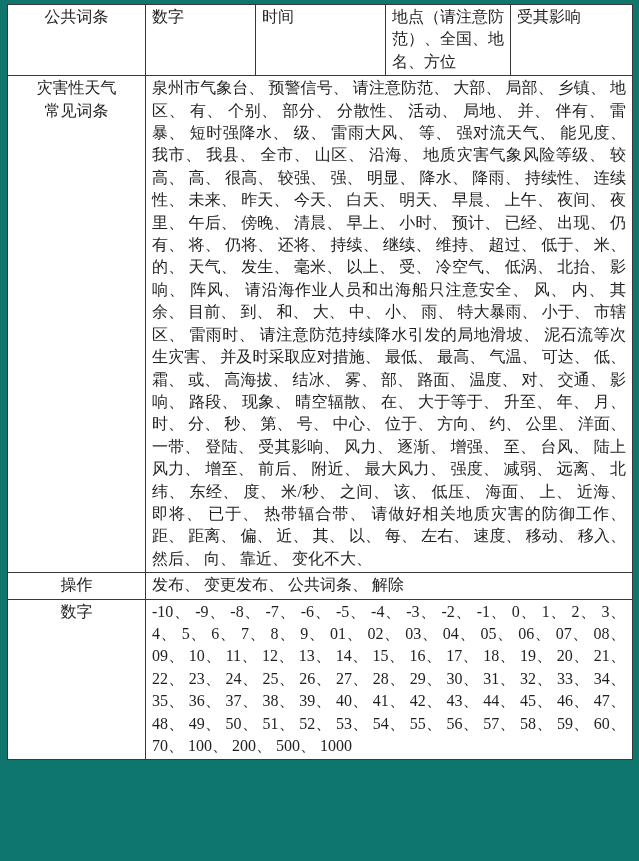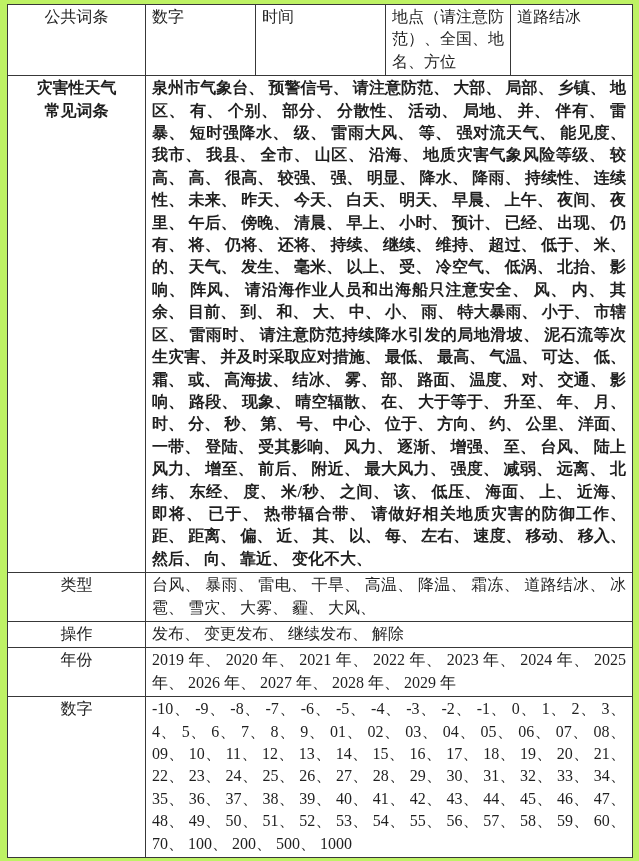--- a/index.html
+++ b/index.html
@@ -6,21 +6,21 @@
   body{
     width:639px;height:861px;
     background:#fbfbfb;
     font-family:"Liberation Serif","DejaVu Serif",serif;
     color:#1f1f1f;
   }
   .page{
     width:639px;height:861px;
     box-sizing:border-box;
     padding:4px 7px;
-    background:#bef264;
+    background:#0f766e;
     overflow:hidden;
   }
   table.vocab{
     width:625px;
     border-collapse:collapse;
     table-layout:fixed;
     background:#ffffff;
   }
   table.vocab td{
     border:1px solid #383838;
@@ -35,21 +35,21 @@
     white-space:pre-line;
   }
   td.hdr{
     text-align:left;
   }
   td.row-content{
     text-align:justify;
     text-justify:inter-character;
   }
   tr.hdr-row td{height:62px;box-sizing:border-box;}
-  tr.r-big  td{height:453px;box-sizing:border-box;font-weight:bold;}
+  tr.r-big  td{height:453px;box-sizing:border-box;}
   tr.r-1ln  td{height:23px;box-sizing:border-box;}
   tr.r-2ln  td{height:46px;box-sizing:border-box;}
   tr.r-6ln  td{height:134px;box-sizing:border-box;}
 </style>
 </head>
 <body>
 
 <div class="page">
   <table class="vocab">
     <colgroup>
@@ -58,44 +58,36 @@
       <col style="width:130px">
       <col style="width:125px">
       <col style="width:122px">
     </colgroup>
     <tbody>
       <tr class="hdr-row">
         <td class="hdr-first">公共词条</td>
         <td class="hdr">数字</td>
         <td class="hdr">时间</td>
         <td class="hdr">地点（请注意防范）、全国、地名、方位</td>
-        <td class="hdr">道路结冰</td>
+        <td class="hdr">受其影响</td>
       </tr>
 
       <tr class="r-big">
         <td class="row-label">灾害性天气
 常见词条</td>
         <td class="row-content" colspan="4">泉州市气象台、 预警信号、 请注意防范、 大部、 局部、 乡镇、 地区、 有、 个别、 部分、 分散性、 活动、 局地、 并、 伴有、 雷暴、 短时强降水、 级、 雷雨大风、 等、 强对流天气、 能见度、 我市、 我县、 全市、 山区、 沿海、 地质灾害气象风险等级、 较高、 高、 很高、 较强、 强、 明显、 降水、 降雨、 持续性、 连续性、 未来、 昨天、 今天、 白天、 明天、 早晨、 上午、 夜间、 夜里、 午后、 傍晚、 清晨、 早上、 小时、 预计、 已经、 出现、 仍有、 将、 仍将、 还将、 持续、 继续、 维持、 超过、 低于、 米、 的、 天气、 发生、 毫米、 以上、 受、 冷空气、 低涡、 北抬、 影响、 阵风、 请沿海作业人员和出海船只注意安全、 风、 内、 其余、 目前、 到、 和、 大、 中、 小、 雨、 特大暴雨、 小于、 市辖区、 雷雨时、 请注意防范持续降水引发的局地滑坡、 泥石流等次生灾害、 并及时采取应对措施、 最低、 最高、 气温、 可达、 低、 霜、 或、 高海拔、 结冰、 雾、 部、 路面、 温度、 对、 交通、 影响、 路段、 现象、 晴空辐散、 在、 大于等于、 升至、 年、 月、 时、 分、 秒、 第、 号、 中心、 位于、 方向、 约、 公里、 洋面、 一带、 登陆、 受其影响、 风力、 逐渐、 增强、 至、 台风、 陆上风力、 增至、 前后、 附近、 最大风力、 强度、 减弱、 远离、 北纬、 东经、 度、 米/秒、 之间、 该、 低压、 海面、 上、 近海、 即将、 已于、 热带辐合带、 请做好相关地质灾害的防御工作、 距、 距离、 偏、 近、 其、 以、 每、 左右、 速度、 移动、 移入、 然后、 向、 靠近、 变化不大、</td>
       </tr>
 
 
-      <tr class="r-2ln">
-        <td class="row-label">类型</td>
-        <td class="row-content" colspan="4">台风、 暴雨、 雷电、 干旱、 高温、 降温、 霜冻、 道路结冰、 冰雹、 雪灾、 大雾、 霾、 大风、</td>
-      </tr>
 
       <tr class="r-1ln">
         <td class="row-label">操作</td>
-        <td class="row-content" colspan="4">发布、 变更发布、 继续发布、 解除</td>
+        <td class="row-content" colspan="4">发布、 变更发布、 公共词条、 解除</td>
       </tr>
 
-      <tr class="r-2ln">
-        <td class="row-label">年份</td>
-        <td class="row-content" colspan="4">2019 年、 2020 年、 2021 年、 2022 年、 2023 年、 2024 年、 2025 年、 2026 年、 2027 年、 2028 年、 2029 年</td>
-      </tr>
 
       <tr class="r-6ln">
         <td class="row-label">数字</td>
         <td class="row-content" colspan="4">-10、 -9、 -8、 -7、 -6、 -5、 -4、 -3、 -2、 -1、 0、 1、 2、 3、 4、 5、 6、 7、 8、 9、 01、 02、 03、 04、 05、 06、 07、 08、 09、 10、 11、 12、 13、 14、 15、 16、 17、 18、 19、 20、 21、 22、 23、 24、 25、 26、 27、 28、 29、 30、 31、 32、 33、 34、 35、 36、 37、 38、 39、 40、 41、 42、 43、 44、 45、 46、 47、 48、 49、 50、 51、 52、 53、 54、 55、 56、 57、 58、 59、 60、 70、 100、 200、 500、 1000</td>
       </tr>
 
     </tbody>
   </table>
 </div>
 

